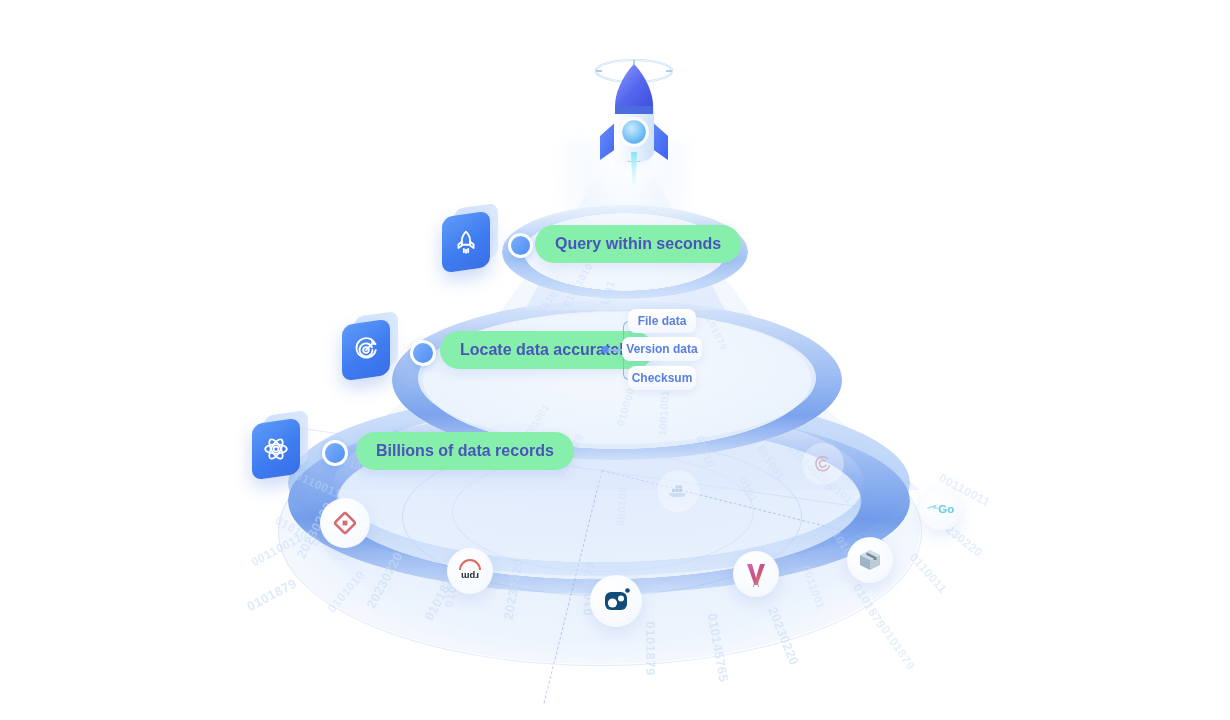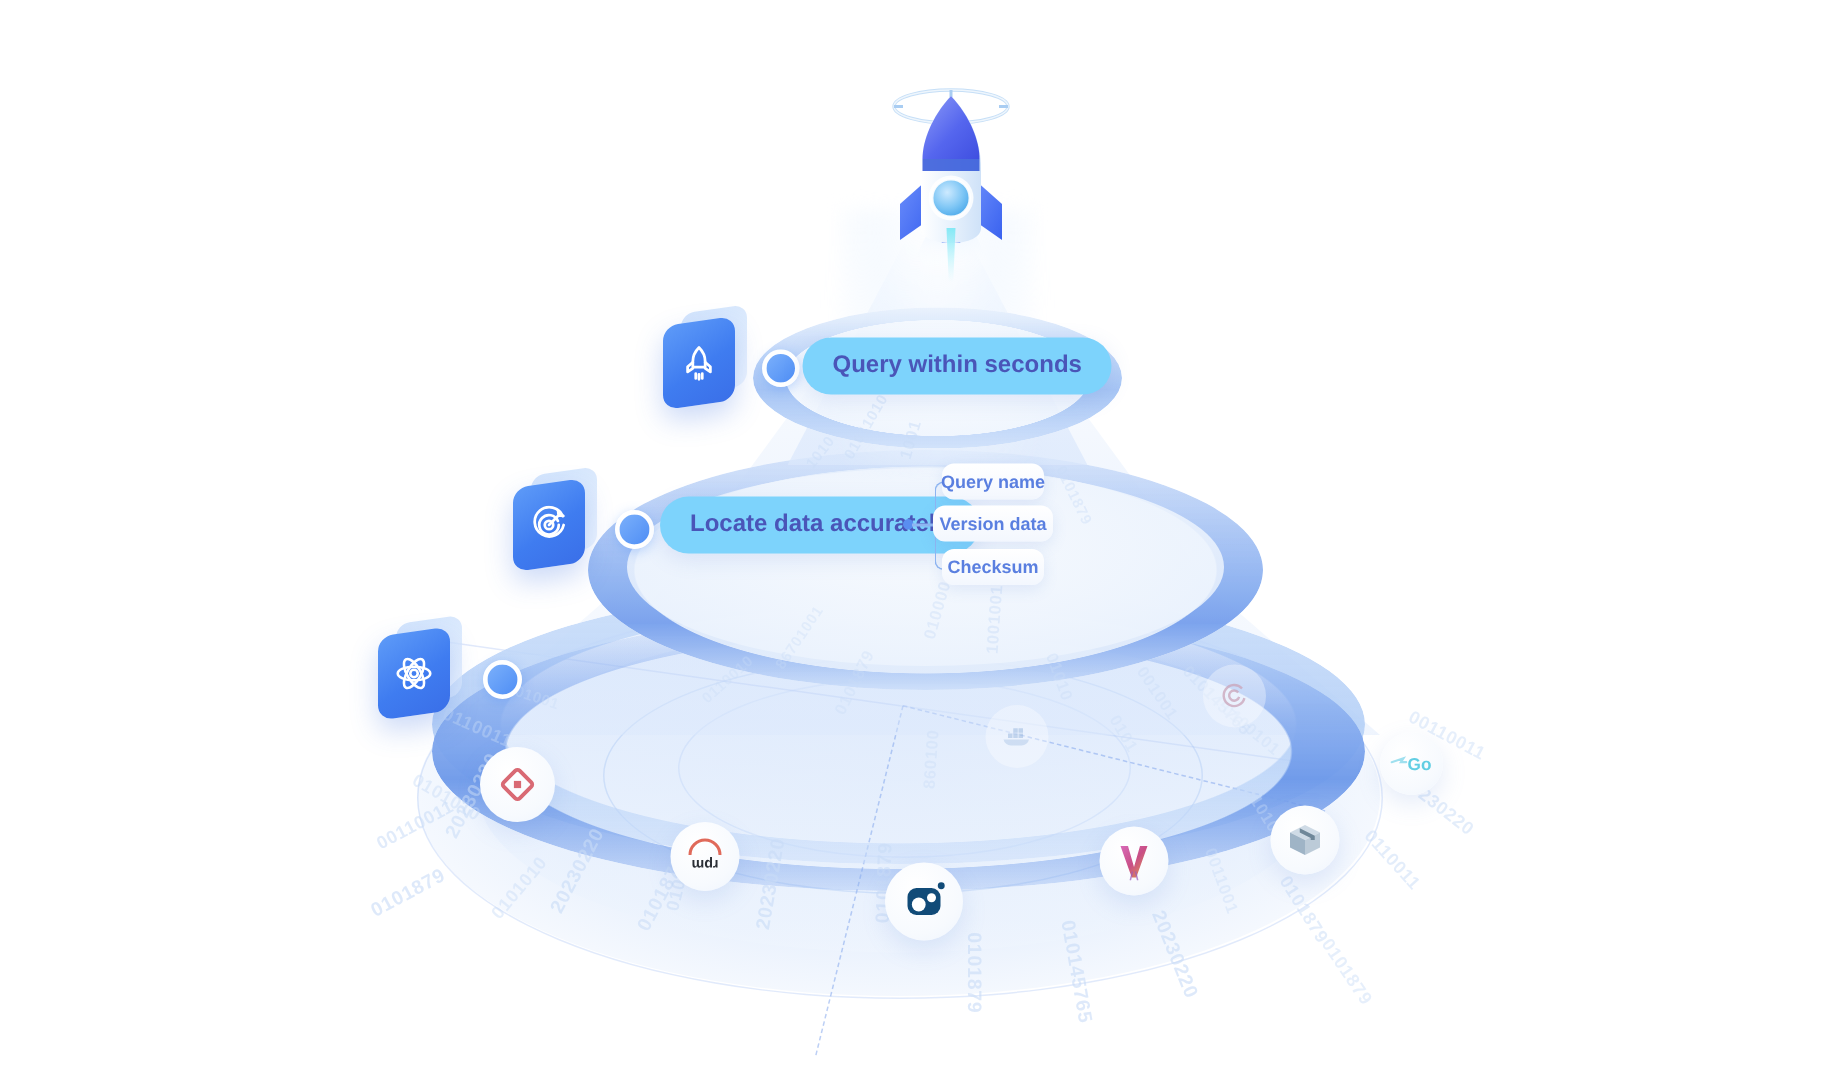--- a/index.html
+++ b/index.html
@@ -103,21 +103,21 @@
     position:absolute;color:#c9dcf7;font-weight:700;letter-spacing:.5px;
     font-family:"Liberation Sans", sans-serif;white-space:nowrap;user-select:none;
   }
 
   
   #rocket{position:absolute;left:578px;top:48px;width:112px;height:140px;}
 
   
   .pill{
     position:absolute;display:flex;align-items:center;justify-content:center;
-    background:#7dd3fc;border-radius:22px;
+    background:#86efac;border-radius:22px;
     box-shadow:0 4px 14px rgba(93,133,212,.16);
     color:#4a55b8;font-size:15px;font-weight:700;
     padding:0 20px;height:34px;white-space:nowrap;
   }
   .pill.big{font-size:16px;height:38px;border-radius:24px;}
   .dot{
     position:absolute;border-radius:50%;
     background:linear-gradient(135deg,#7bb0fb 0%,#4f8ef5 100%);
     border:3px solid #ffffff;box-shadow:0 2px 8px rgba(79,142,245,.35);
   }
@@ -316,41 +316,44 @@
   </div>
 
   <div class="bdot" style="left:602px;top:346px;"></div>
   <div class="stem" style="left:608px;top:349px;width:16px;"></div>
   <div class="bracket" style="left:623px;top:321px;width:9px;height:57px;"></div>
   <div class="stem" style="left:632px;top:320px;width:10px;"></div>
   <div class="stem" style="left:632px;top:348px;width:10px;"></div>
   <div class="stem" style="left:632px;top:377px;width:10px;"></div>
 
   <div class="subpill" style="left:628px;top:309px;width:68px;padding:0;">
-    <span>Query name</span>
+    <span>File data</span>
   </div>
   <div class="subpill" style="left:622px;top:337px;width:80px;padding:0;">
     <span>Version data</span>
   </div>
   <div class="subpill" style="left:628px;top:366px;width:68px;padding:0;justify-content:center;">
     <span>Checksum</span>
   </div>
 
   <div class="tile-wrap" style="left:250px;top:413px;">
     <div class="tile-back"></div>
     <div class="tile-front">
       <svg width="26" height="26" viewBox="0 0 24 24" fill="none" stroke="#ffffff" stroke-width="1.6" stroke-linecap="round">
         <circle cx="12" cy="12" r="2.3"></circle>
         <ellipse cx="12" cy="12" rx="10" ry="4.2"></ellipse>
         <ellipse cx="12" cy="12" rx="10" ry="4.2" transform="rotate(60 12 12)"></ellipse>
         <ellipse cx="12" cy="12" rx="10" ry="4.2" transform="rotate(120 12 12)"></ellipse>
       </svg>
     </div>
   </div>
   <div class="dot" style="left:322px;top:440px;width:20px;height:20px;"></div>
+  <div class="pill big" style="left:356px;top:432px;">
+    <span>Billions of data records</span>
+  </div>
 
   <div class="badge" style="left:320px;top:498px;width:50px;height:50px;">
     <svg width="28" height="28" viewBox="0 0 28 28">
       <rect x="6.5" y="6.5" width="15" height="15" rx="2" transform="rotate(45 14 14)" fill="none" stroke="#d96a74" stroke-width="2.6"></rect>
       <rect x="11.6" y="11.6" width="4.8" height="4.8" fill="#d96a74"></rect>
     </svg>
   </div>
 
   <div class="badge" style="left:447px;top:548px;width:46px;height:46px;">
     <svg width="30" height="30" viewBox="0 0 30 30" style="transform:rotate(180deg);">

